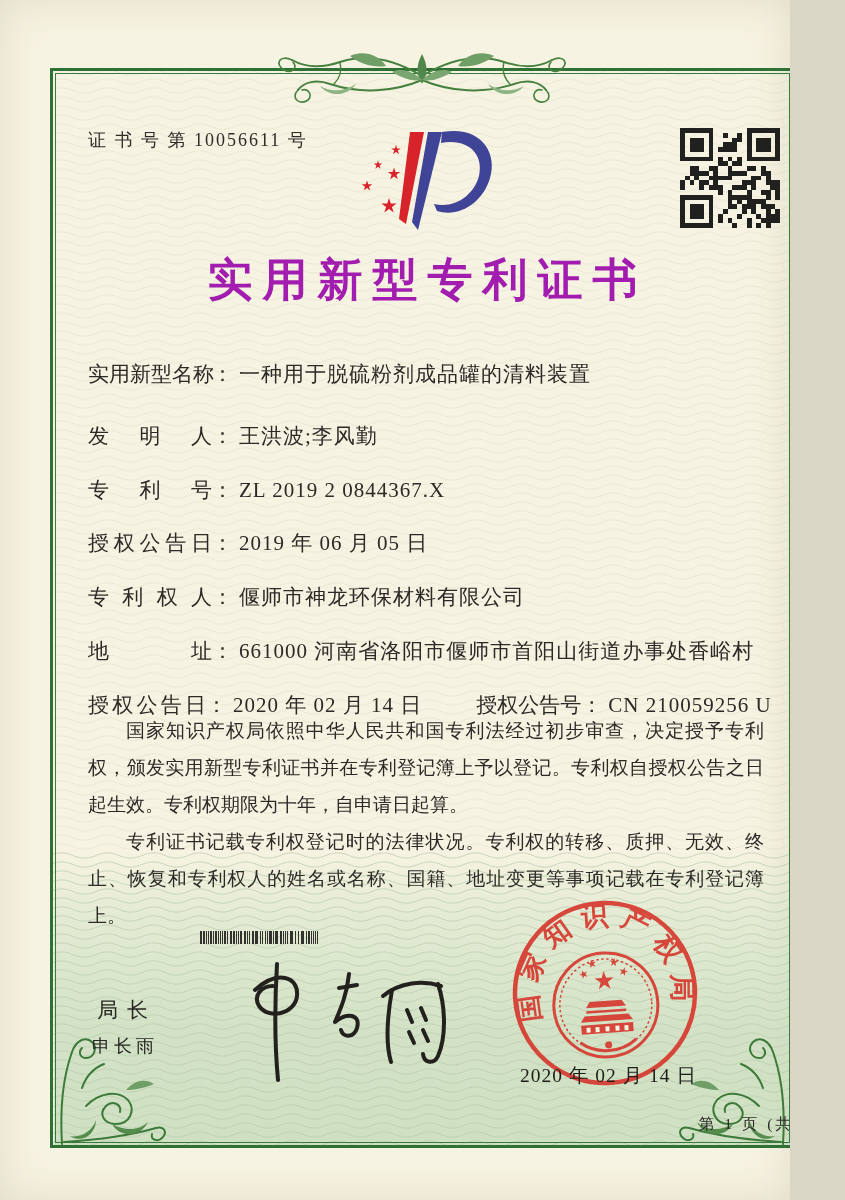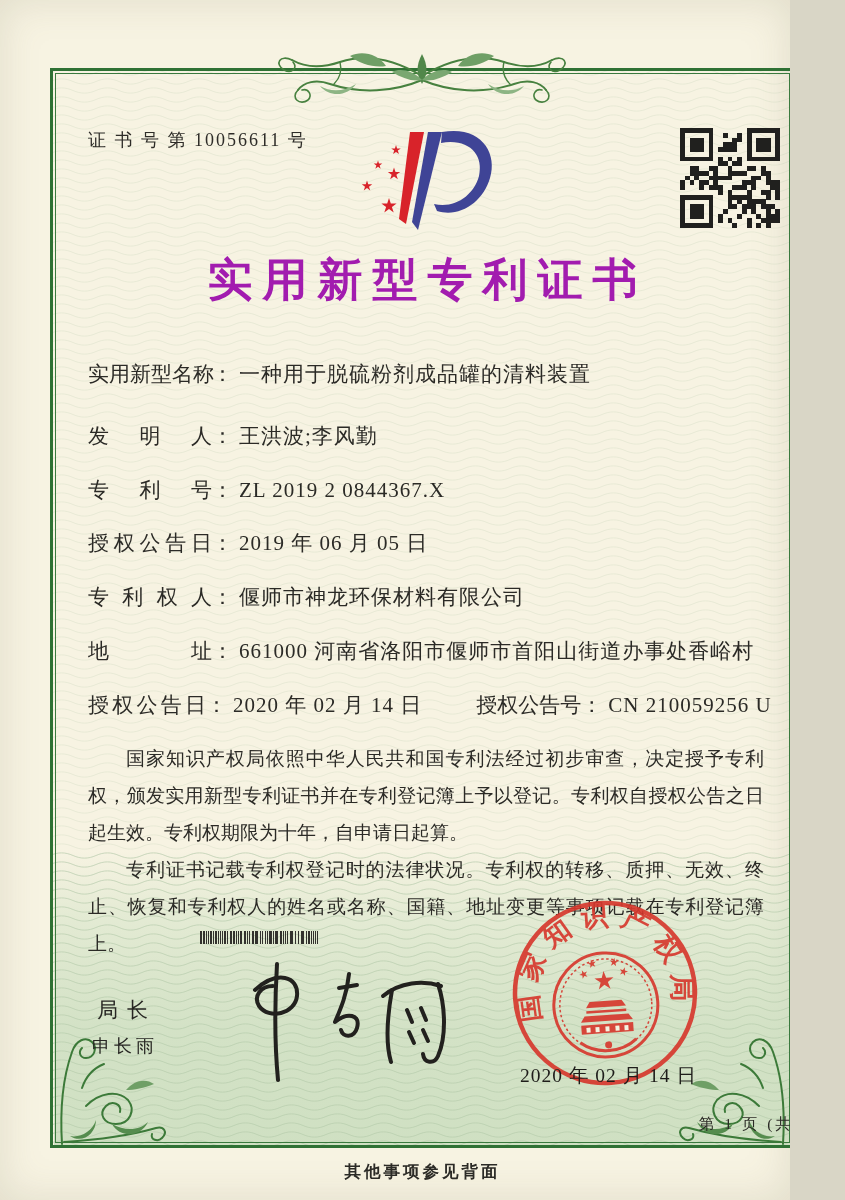--- a/index.html
+++ b/index.html
@@ -21,21 +21,21 @@
   .title{position:absolute;left:0;top:250px;width:845px;text-align:center;
          font-size:45px;font-weight:bold;letter-spacing:10px;text-indent:10px;color:#a21caf;}
   
   .field-row{position:absolute;left:88px;font-size:21px;color:#2b2a26;white-space:nowrap;}
   .flabel{display:inline-block;width:124px;text-align:justify;text-align-last:justify;vertical-align:bottom;}
   .fcolon{display:inline-block;margin-right:6px;}
   .fvalue{letter-spacing:1px;}
   .grant-second{margin-left:54px;}
   
   .body-text{position:absolute;left:88px;top:712px;width:676px;font-size:19px;
-             line-height:37px;color:#2b2a26;text-align:justify;margin-top:28px;}
+             line-height:37px;color:#2b2a26;text-align:justify;}
   .body-text p{margin:0;text-indent:2em;}
   
   .barcode{position:absolute;left:200px;top:930px;width:122px;height:13px;}
   .director-label{position:absolute;left:97px;top:996px;font-family:"Liberation Sans","DejaVu Sans",sans-serif;
         font-size:21px;letter-spacing:9px;color:#262522;}
   .director-name{position:absolute;left:92px;top:1034px;font-family:"Liberation Sans","DejaVu Sans",sans-serif;
         font-size:18px;letter-spacing:4px;color:#262522;}
   .signature{position:absolute;left:215px;top:948px;width:255px;height:140px;}
   .seal{position:absolute;left:505px;top:893px;width:200px;height:200px;transform:rotate(-4deg);}
   .seal-date{position:absolute;left:520px;top:1062px;font-size:19.5px;letter-spacing:1px;color:#1e1d1a;z-index:5;}
@@ -476,14 +476,13 @@
         <rect x="108" y="133.5" width="4" height="5"></rect>
         <rect x="117" y="133.5" width="4" height="5"></rect>
       </g>
       <path d="M72,148 A40,34 0 0 0 128,148" fill="none" stroke="#d6392e" stroke-width="3"></path>
       <circle cx="100" cy="152" r="3.5"></circle>
     </g>
   </svg>
   <div class="seal-date">2020 年 02 月 14 日</div>
 
   <div class="page-info">第 1 页 (共 2 页)</div>
-  <div class="back-note">其他事项参见背面</div>
 </div>
 
 </body></html>

